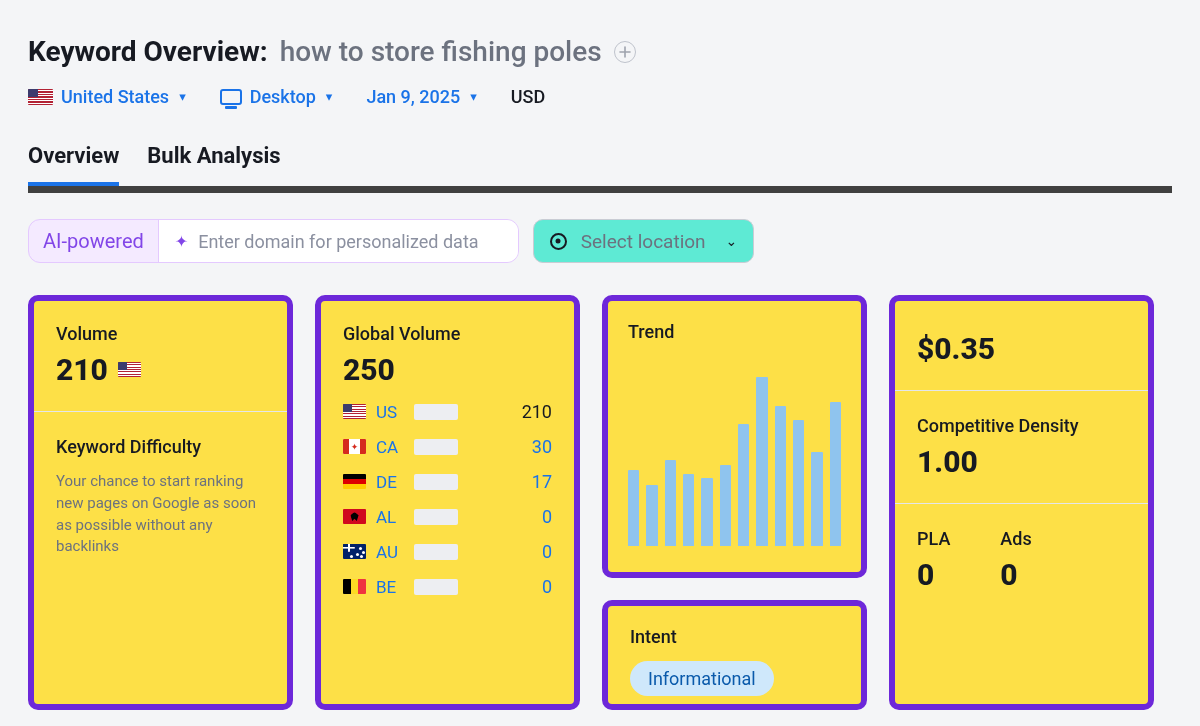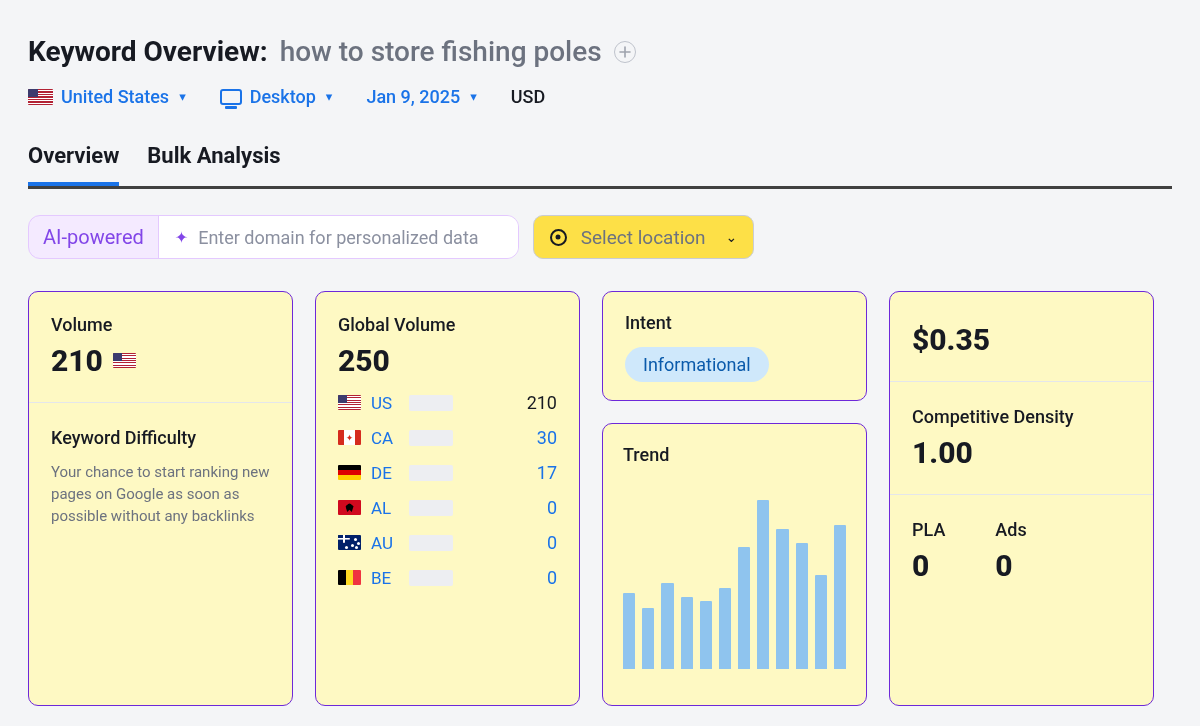--- a/index.html
+++ b/index.html
@@ -57,50 +57,50 @@
       linear-gradient(#c8102e,#c8102e) center/10% 100% no-repeat,
       #012169;
   }
   .flag-sm.au .star { position:absolute; width:3px; height:3px; background:#fff; border-radius:50%; }
   .flag-sm.be { background:linear-gradient(90deg,#000 0 33.3%, #fdda24 33.3% 66.6%, #ef3340 66.6% 100%); }
 
   .desktop-icon { width:22px; height:16px; border:2px solid #1a73e8; border-radius:3px; position:relative; }
   .desktop-icon::after { content:""; position:absolute; left:50%; bottom:-6px; transform:translateX(-50%); width:12px; height:3px; background:#1a73e8; border-radius:1px; }
 
   
-  .tabs { display:flex; gap:28px; margin-top:36px; border-bottom:3px solid #404040; }
+  .tabs { display:flex; gap:28px; margin-top:36px; border-bottom:7px solid #404040; }
   .tab { font-size:22px; font-weight:700; color:#171a22; padding-bottom:14px; cursor:pointer; border-bottom:4px solid transparent; }
   .tab.active { border-bottom-color:#1a73e8; }
 
   
   .ai-row { display:flex; align-items:center; gap:14px; margin-top:26px; }
   .ai-pill {
     display:flex; align-items:center; background:#f4eaff; border:1px solid #e4c9ff; color:#7b3fe4;
     height:44px; border-radius:12px; overflow:hidden;
   }
   .ai-label { padding:0 14px; font-size:20px; font-weight:400; color:#8246e8; }
   .ai-input {
     background:#fff; height:100%; display:flex; align-items:center; gap:10px; padding:0 16px;
     border-left:1px solid #e4c9ff; min-width:360px;
   }
   .sparkle { color:#8246e8; font-size:16px; }
   .ai-placeholder { color:#8b90a0; font-size:18px; }
 
   .loc-select {
-    height:44px; border:1px solid #c9ccd4; border-radius:10px; background:#fde047;
+    height:44px; border:1px solid #c9ccd4; border-radius:10px; background:#5eead4;
     display:flex; align-items:center; gap:14px; padding:0 16px; cursor:pointer;
   }
   .loc-select .pin { width:17px; height:17px; border:2px solid #171a22; border-radius:50%; position:relative; }
   .loc-select .pin::after{ content:""; position:absolute; left:50%; top:50%; width:5px; height:5px; background:#171a22; border-radius:50%; transform:translate(-50%,-50%);}
   .loc-text { color:#6c727f; font-size:19px; }
   .loc-select .chev { color:#171a22; font-size:14px; margin-left:6px; }
 
   
   .grid { display:grid; grid-template-columns: 265px 265px 265px 265px; gap:22px; margin-top:32px; }
-  .card { background:#fef9c3; border:1px solid #6d28d9; border-radius:10px; padding:22px 22px; position:relative; overflow:hidden; }
+  .card { background:#fde047; border:6px solid #6d28d9; border-radius:10px; padding:22px 22px; position:relative; overflow:hidden; }
   .card h4 { font-size:18px; font-weight:500; color:#171a22; }
   .big { font-size:30px; font-weight:800; margin-top:8px; display:flex; align-items:center; gap:10px;}
   .hr { border:none; border-top:1px solid #e4e6eb; margin:24px -22px; }
 
   
   .vol-card { height:415px; }
 
   
   .kd-wrap { display:flex; align-items:center; gap:18px; }
   .kd-val { font-size:28px; font-weight:800; }
@@ -253,41 +253,41 @@
           <div class="gv-row">
             <span class="flag-sm be"></span>
             <span class="gv-cc">BE</span>
             <span class="gv-bar"><span class="fill" style="width: 10%; opacity: 0.9;"></span></span>
             <span class="gv-val link">0</span>
           </div>
         </div>
     </div>
 
     <div class="col-stack">
-      <div class="card intent-card">
-        <h4>Intent</h4>
-        <span class="intent-pill">Informational</span>
-      </div>
       <div class="card trend-card">
         <h4>Trend</h4>
         <div class="trend-chart" id="trend-chart">
             <div class="trend-bar" style="height: 42%;"></div>
             <div class="trend-bar" style="height: 34%;"></div>
             <div class="trend-bar" style="height: 48%;"></div>
             <div class="trend-bar" style="height: 40%;"></div>
             <div class="trend-bar" style="height: 38%;"></div>
             <div class="trend-bar" style="height: 45%;"></div>
             <div class="trend-bar" style="height: 68%;"></div>
             <div class="trend-bar" style="height: 94%;"></div>
             <div class="trend-bar" style="height: 78%;"></div>
             <div class="trend-bar" style="height: 70%;"></div>
             <div class="trend-bar" style="height: 52%;"></div>
             <div class="trend-bar" style="height: 80%;"></div>
           </div>
       </div>
+      <div class="card intent-card">
+        <h4>Intent</h4>
+        <span class="intent-pill">Informational</span>
+      </div>
     </div>
 
     <div class="card cpc-card">
       <div class="big">$0.35</div>
       <hr class="hr">
       <div class="cd-block">
         <h4>Competitive Density</h4>
         <div class="big">1.00</div>
       </div>
       <hr class="hr">

